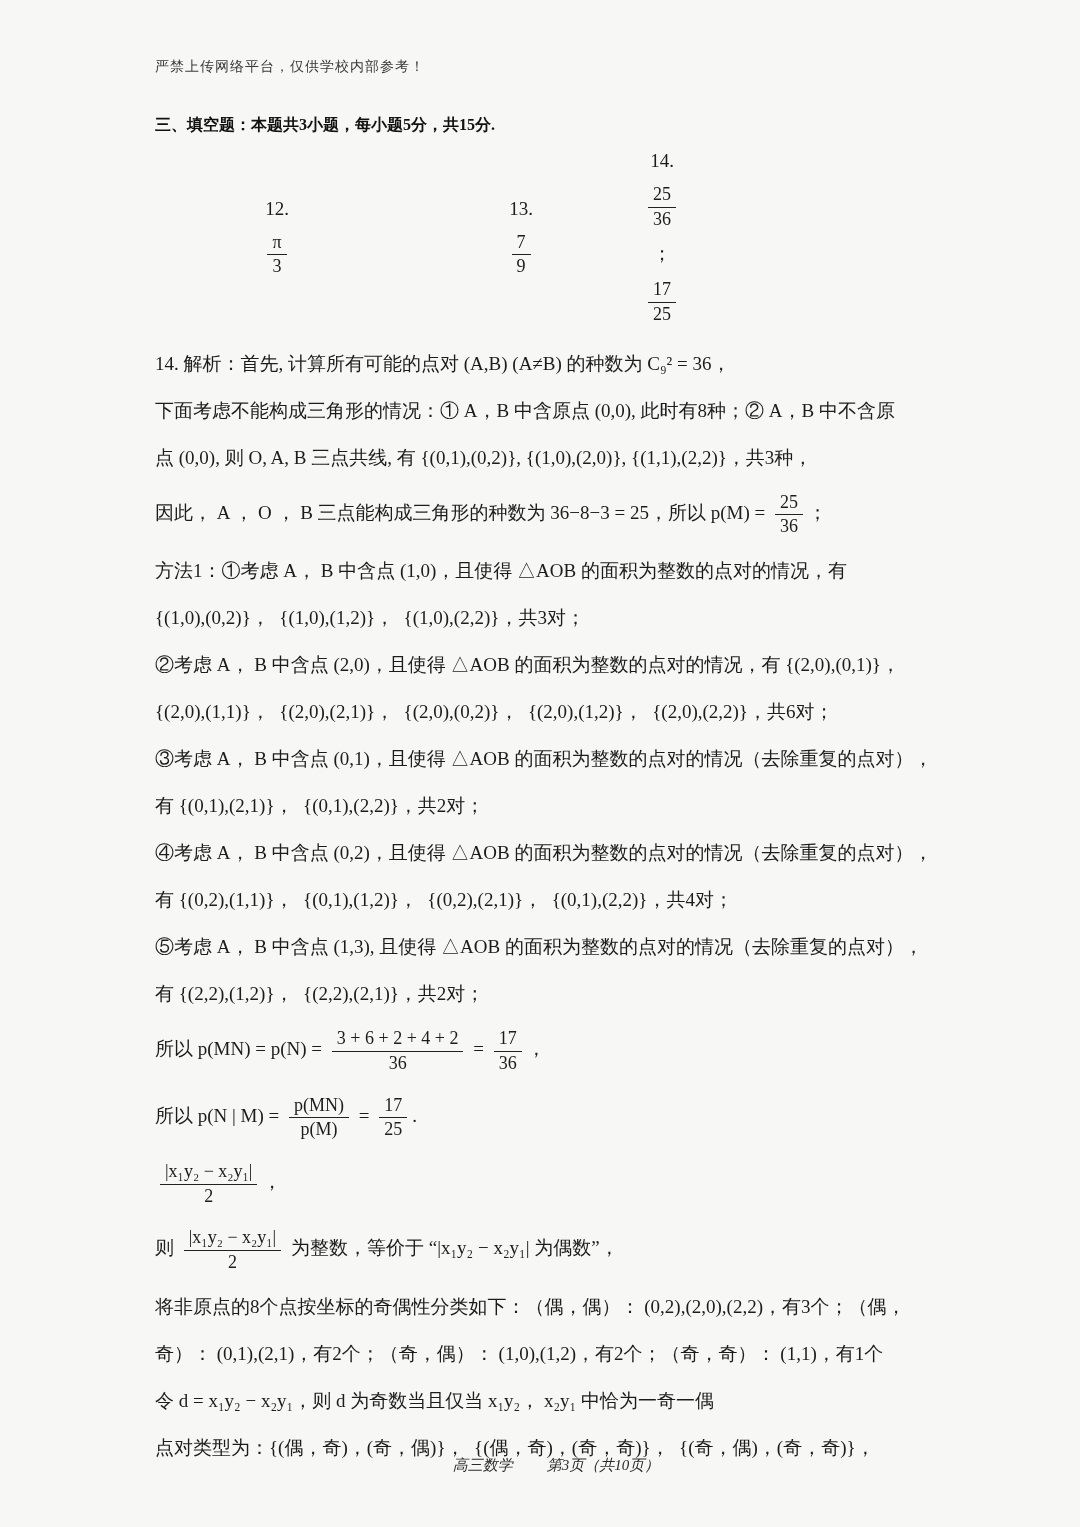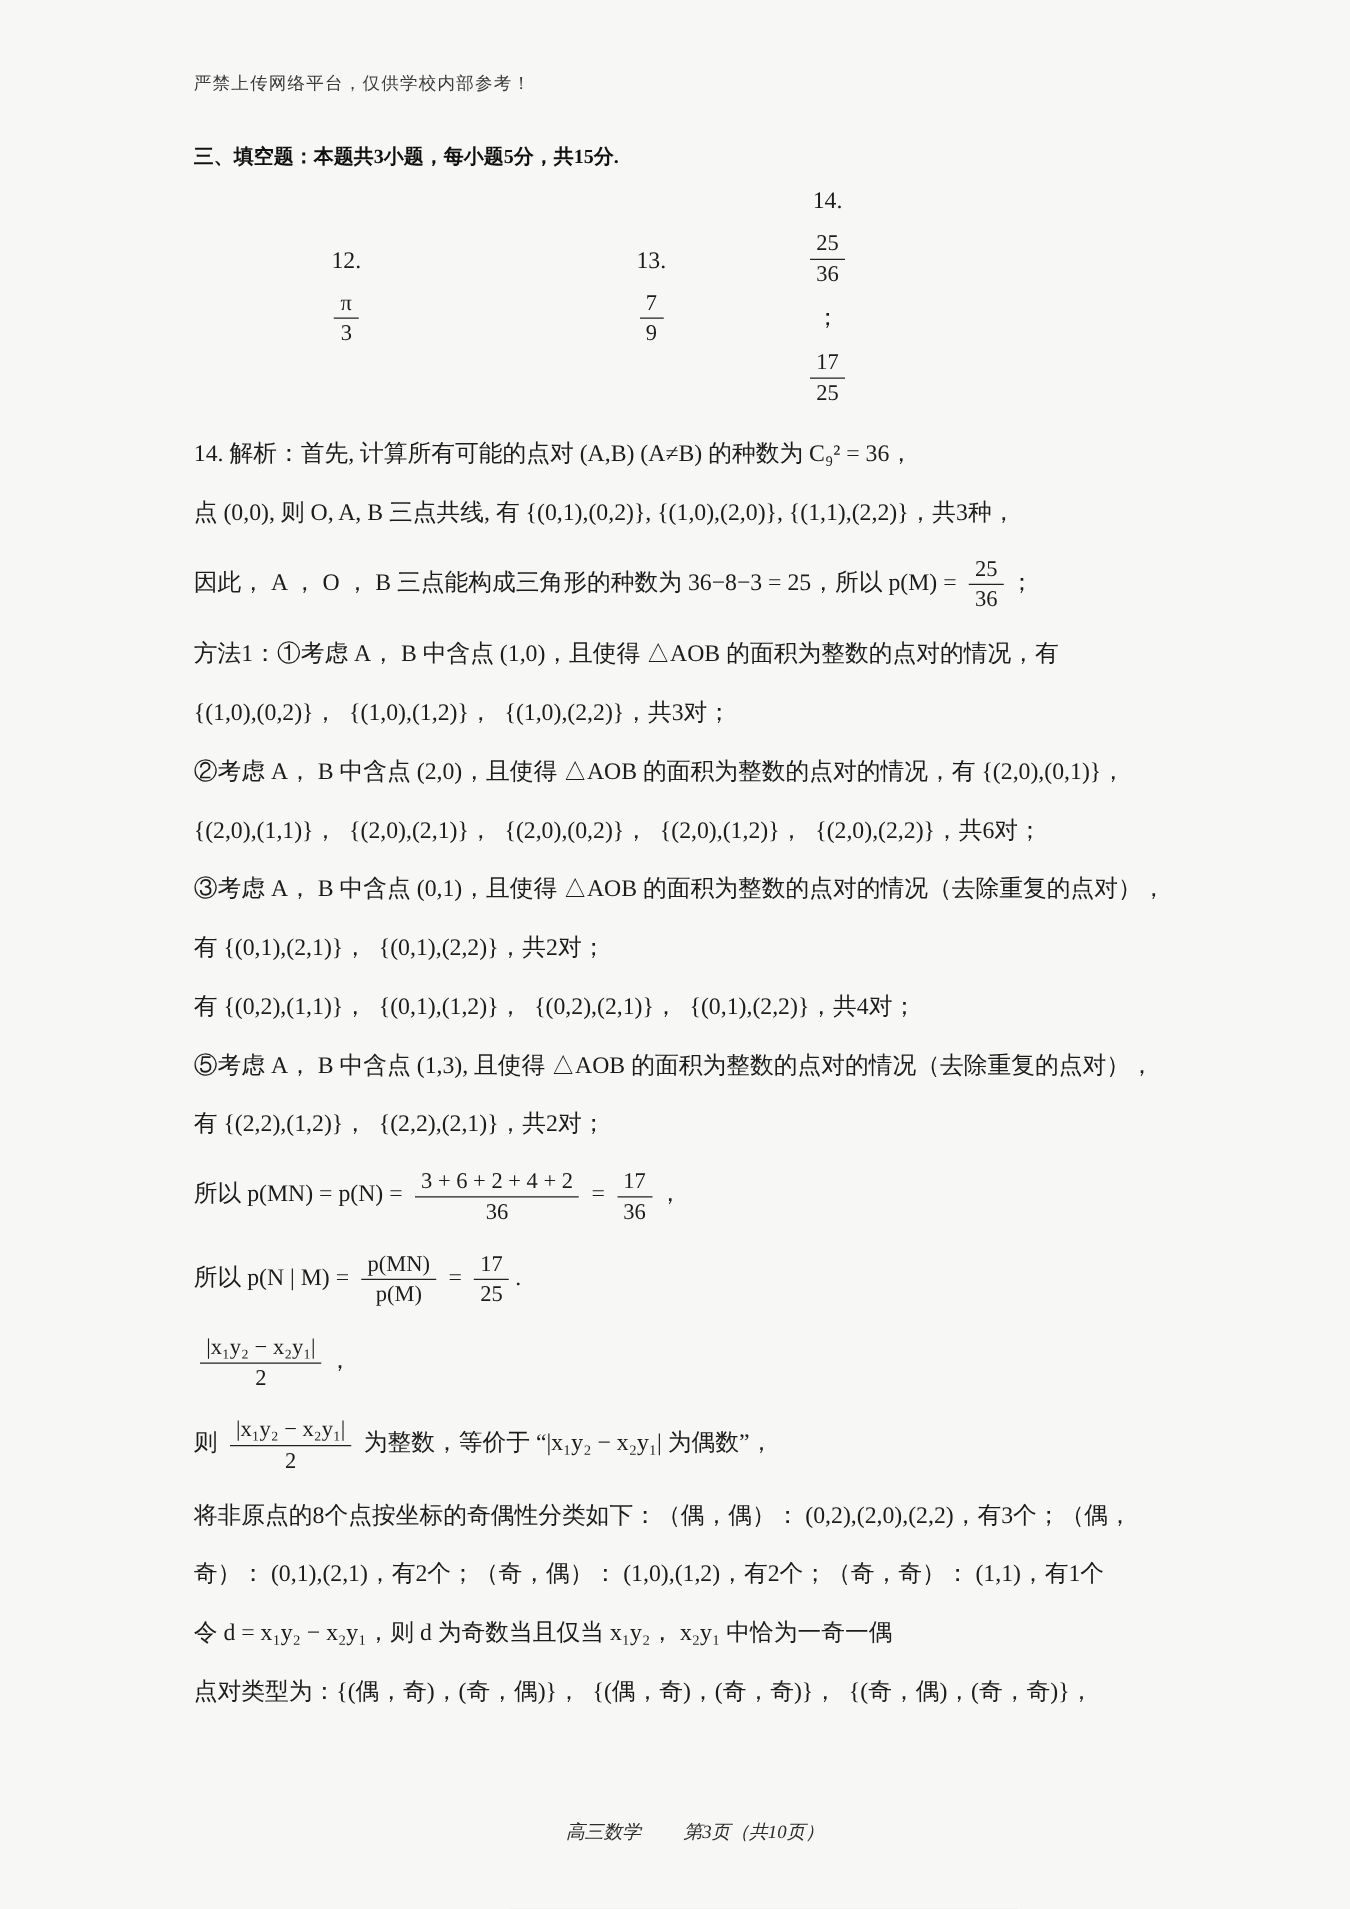--- a/index.html
+++ b/index.html
@@ -126,28 +126,30 @@
           <span class="run">；</span>
           <span class="frac">
             <span class="num">17</span>
             <span class="den">25</span>
           </span>
         </div>
       </div>
 
     <div class="lines">
         <div class="line"><span class="run">14. 解析：首先, 计算所有可能的点对 (A,B) (A≠B) 的种数为 C₉² = 36，</span></div>
+        <div class="line"><span class="run">下面考虑不能构成三角形的情况：① A，B 中含原点 (0,0), 此时有8种；② A，B 中不含原</span></div>
         <div class="line"><span class="run">点 (0,0), 则 O, A, B 三点共线, 有 {(0,1),(0,2)}, {(1,0),(2,0)}, {(1,1),(2,2)}，共3种，</span></div>
         <div class="line"><span class="run">因此， A ， O ， B 三点能构成三角形的种数为 36−8−3 = 25，所以 p(M) = </span><span class="frac"><span class="num">25</span><span class="den">36</span></span><span class="run">；</span></div>
         <div class="line"><span class="run">方法1：①考虑 A， B 中含点 (1,0)，且使得 △AOB 的面积为整数的点对的情况，有</span></div>
         <div class="line"><span class="run">{(1,0),(0,2)}，  {(1,0),(1,2)}，  {(1,0),(2,2)}，共3对；</span></div>
         <div class="line"><span class="run">②考虑 A， B 中含点 (2,0)，且使得 △AOB 的面积为整数的点对的情况，有 {(2,0),(0,1)}，</span></div>
         <div class="line"><span class="run">{(2,0),(1,1)}，  {(2,0),(2,1)}，  {(2,0),(0,2)}，  {(2,0),(1,2)}，  {(2,0),(2,2)}，共6对；</span></div>
         <div class="line"><span class="run">③考虑 A， B 中含点 (0,1)，且使得 △AOB 的面积为整数的点对的情况（去除重复的点对），</span></div>
         <div class="line"><span class="run">有 {(0,1),(2,1)}，  {(0,1),(2,2)}，共2对；</span></div>
+        <div class="line"><span class="run">④考虑 A， B 中含点 (0,2)，且使得 △AOB 的面积为整数的点对的情况（去除重复的点对），</span></div>
         <div class="line"><span class="run">有 {(0,2),(1,1)}，  {(0,1),(1,2)}，  {(0,2),(2,1)}，  {(0,1),(2,2)}，共4对；</span></div>
         <div class="line"><span class="run">⑤考虑 A， B 中含点 (1,3), 且使得 △AOB 的面积为整数的点对的情况（去除重复的点对），</span></div>
         <div class="line"><span class="run">有 {(2,2),(1,2)}，  {(2,2),(2,1)}，共2对；</span></div>
         <div class="line"><span class="run">所以 p(MN) = p(N) = </span><span class="frac"><span class="num">3 + 6 + 2 + 4 + 2</span><span class="den">36</span></span><span class="run"> = </span><span class="frac"><span class="num">17</span><span class="den">36</span></span><span class="run">，</span></div>
         <div class="line"><span class="run">所以 p(N | M) = </span><span class="frac"><span class="num">p(MN)</span><span class="den">p(M)</span></span><span class="run"> = </span><span class="frac"><span class="num">17</span><span class="den">25</span></span><span class="run">.</span></div>
         <div class="line"><span class="frac"><span class="num">|x₁y₂ − x₂y₁|</span><span class="den">2</span></span><span class="run">，</span></div>
         <div class="line"><span class="run">则 </span><span class="frac"><span class="num">|x₁y₂ − x₂y₁|</span><span class="den">2</span></span><span class="run"> 为整数，等价于 “|x₁y₂ − x₂y₁| 为偶数”，</span></div>
         <div class="line"><span class="run">将非原点的8个点按坐标的奇偶性分类如下：（偶，偶）： (0,2),(2,0),(2,2)，有3个；（偶，</span></div>
         <div class="line"><span class="run">奇）： (0,1),(2,1)，有2个；（奇，偶）： (1,0),(1,2)，有2个；（奇，奇）： (1,1)，有1个</span></div>
         <div class="line"><span class="run">令 d = x₁y₂ − x₂y₁，则 d 为奇数当且仅当 x₁y₂， x₂y₁ 中恰为一奇一偶</span></div>

